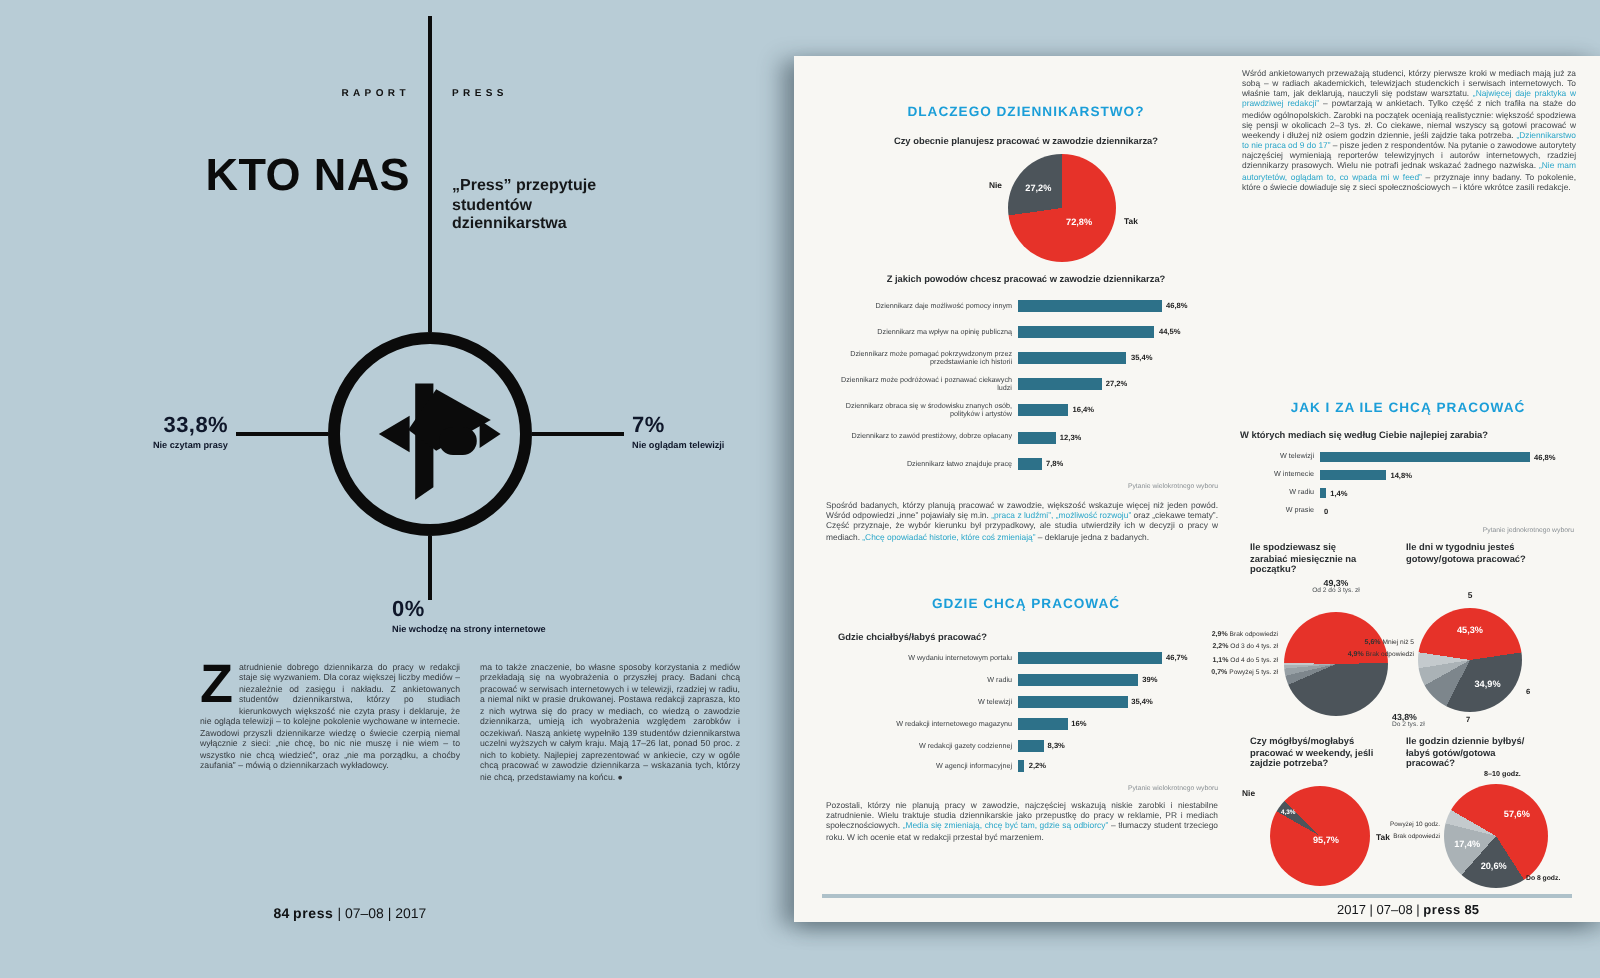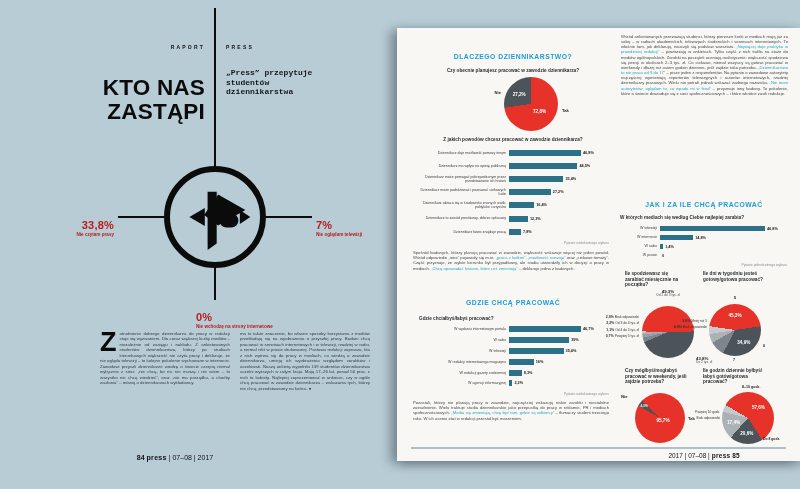--- a/index.html
+++ b/index.html
@@ -4,28 +4,28 @@
 <style>
   html,body{margin:0;padding:0;background:#b8ccd6;font-family:"Liberation Sans",sans-serif;}
   .canvas{position:relative;width:800px;height:489px;background:#b8ccd6;overflow:hidden;color:#111;}
   .abs{position:absolute;}
 
   
   .lp-divider{left:214px;top:8px;width:2px;height:158px;background:#0c0c0c;}
   .lp-kicker-l{left:95px;top:44px;width:110px;text-align:right;font-size:5px;font-weight:bold;letter-spacing:2.2px;}
   .lp-kicker-r{left:226px;top:44px;font-size:5px;font-weight:bold;letter-spacing:2.2px;}
   .lp-title{left:28px;top:60px;width:177px;text-align:right;font-size:22.5px;line-height:23.5px;font-weight:bold;letter-spacing:0.2px;color:#0b0b0b;margin-top:16px;}
-  .lp-sub{left:226px;top:68px;width:96px;font-size:8px;line-height:9.5px;font-weight:bold;color:#16181a;font-family:Liberation Mono, monospace;}
+  .lp-sub{left:226px;top:88px;width:96px;font-size:8px;line-height:9.5px;font-weight:bold;color:#16181a;}
   .lp-circle{left:164px;top:166px;width:102px;height:102px;border:6px solid #0b0b0b;border-radius:50%;box-sizing:border-box;}
   .lp-logo{left:181px;top:182px;width:70px;height:70px;}
   .lp-line{background:#0b0b0b;}
   .ll-left{left:118px;top:216px;width:46px;height:2px;}
   .ll-right{left:266px;top:216px;width:46px;height:2px;}
   .ll-bottom{left:214px;top:268px;width:2px;height:32px;}
-  .lp-stat{color:#b91c1c;margin-top:12px;}
+  .lp-stat{color:#0f172a;}
   .ls-left{left:20px;top:207px;width:94px;text-align:right;}
   .ls-right{left:316px;top:207px;width:78px;}
   .ls-bottom{left:196px;top:299px;width:132px;}
   .stat-v{font-size:11px;font-weight:bold;letter-spacing:0.2px;}
   .stat-l{font-size:4.6px;font-weight:bold;margin-top:1px;line-height:5.4px;}
   .lp-col{overflow:hidden;}
   .lp-col1{left:100px;top:331px;width:130px;height:90px;}
   .lp-col2{left:240px;top:331px;width:130px;height:90px;}
   .bodytext{font-size:4.35px;line-height:5.45px;text-align:justify;color:#353a3e;}
   .dropcap{float:left;font-size:27px;line-height:21px;font-weight:bold;margin:1px 3px 0 0;color:#0b0b0b;}
@@ -114,21 +114,20 @@
 </head>
 <body>
 
 <div class="canvas">
 
   <div class="abs lp-divider"></div>
   <div class="abs lp-kicker-l">RAPORT</div>
   <div class="abs lp-kicker-r">PRESS</div>
   <div class="abs lp-title">
     <span>KTO NAS</span><br>
-    <span>ZASTĄPI</span>
   </div>
   <div class="abs lp-sub">„Press” przepytuje studentów dziennikarstwa</div>
 
   <div class="abs lp-circle"></div>
   <svg class="abs lp-logo" viewBox="0 0 100 100">
     <polygon points="12,50 34,37 34,63" fill="#0b0b0b"></polygon>
     <polygon points="38,14 51,14 51,88 38,97" fill="#0b0b0b"></polygon>
     <polygon points="53,18 92,40 53,62 33,47" fill="#0b0b0b"></polygon>
     <rect x="55" y="45" width="27" height="20" rx="10" fill="#0b0b0b"></rect>
     <polygon points="84,40 99,50 84,60" fill="#0b0b0b"></polygon>

